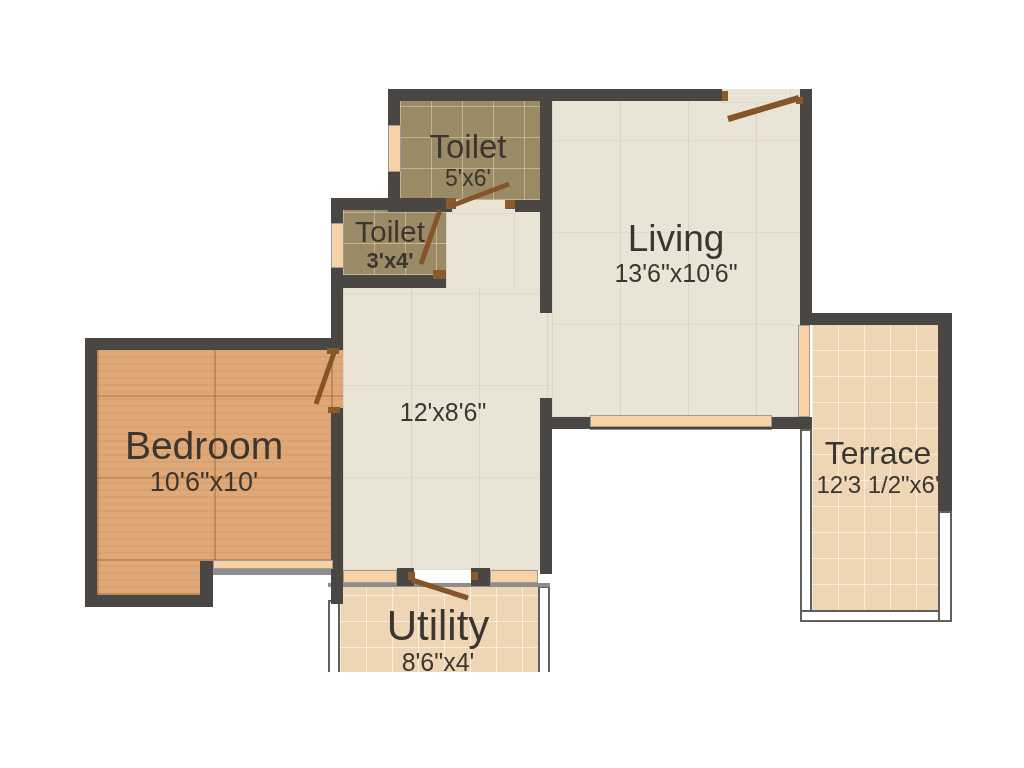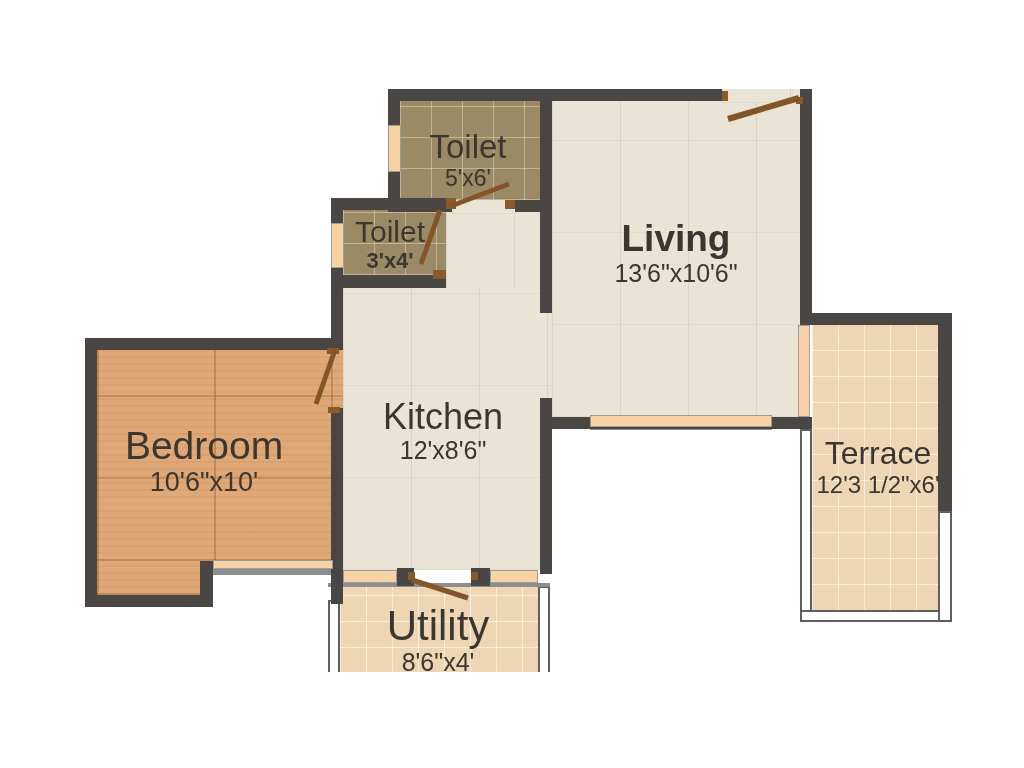--- a/index.html
+++ b/index.html
@@ -39,21 +39,21 @@
   .window{background:#f8d2a5;border:1px solid #9c9c9c;}
   .sill{background:#8d8d8d;}
   .jamb{background:#8a5a2b;}
   .doors{position:absolute;left:0;top:0;pointer-events:none;}
   
   .room-label{position:absolute;transform:translateX(-50%);text-align:center;color:#3b3730;white-space:nowrap;}
   .room-name{line-height:1.05;}
   .room-dims{line-height:1.15;}
   .lbl-toilet1 .room-name{font-size:33px;} .lbl-toilet1 .room-dims{font-size:23px;}
   .lbl-toilet2 .room-name{font-size:30px;} .lbl-toilet2 .room-dims{font-size:22px;font-weight:bold;}
-  .lbl-living  .room-name{font-size:37px;font-weight:bold;} .lbl-living  .room-dims{font-size:25px;}
+  .lbl-living  .room-name{font-size:37px;} .lbl-living  .room-dims{font-size:25px;}
   .lbl-kitchen .room-name{font-size:36px;} .lbl-kitchen .room-dims{font-size:25px;}
   .lbl-bedroom .room-name{font-size:39px;} .lbl-bedroom .room-dims{font-size:27px;}
   .lbl-terrace .room-name{font-size:32px;} .lbl-terrace .room-dims{font-size:24px;}
   .lbl-utility .room-name{font-size:42px;} .lbl-utility .room-dims{font-size:25px;}
 </style>
 </head>
 <body>
 
 <div class="plan">
 
@@ -134,21 +134,20 @@
   </div>
   <div class="room-label lbl-toilet2" style="left:390px;top:216px;">
     <div class="room-name">Toilet</div>
     <div class="room-dims">3'x4'</div>
   </div>
   <div class="room-label lbl-living" style="left:676px;top:220px;">
     <div class="room-name">Living</div>
     <div class="room-dims">13'6"x10'6"</div>
   </div>
   <div class="room-label lbl-kitchen" style="left:443px;top:398px;">
-    <div class="room-name">Kitchen</div>
     <div class="room-dims">12'x8'6"</div>
   </div>
   <div class="room-label lbl-bedroom" style="left:204px;top:426px;">
     <div class="room-name">Bedroom</div>
     <div class="room-dims">10'6"x10'</div>
   </div>
   <div class="room-label lbl-terrace" style="left:878px;top:437px;text-align:center;">
     <div class="room-name">Terrace</div>
     <div class="room-dims">12'3 1/2"x6'</div>
   </div>

